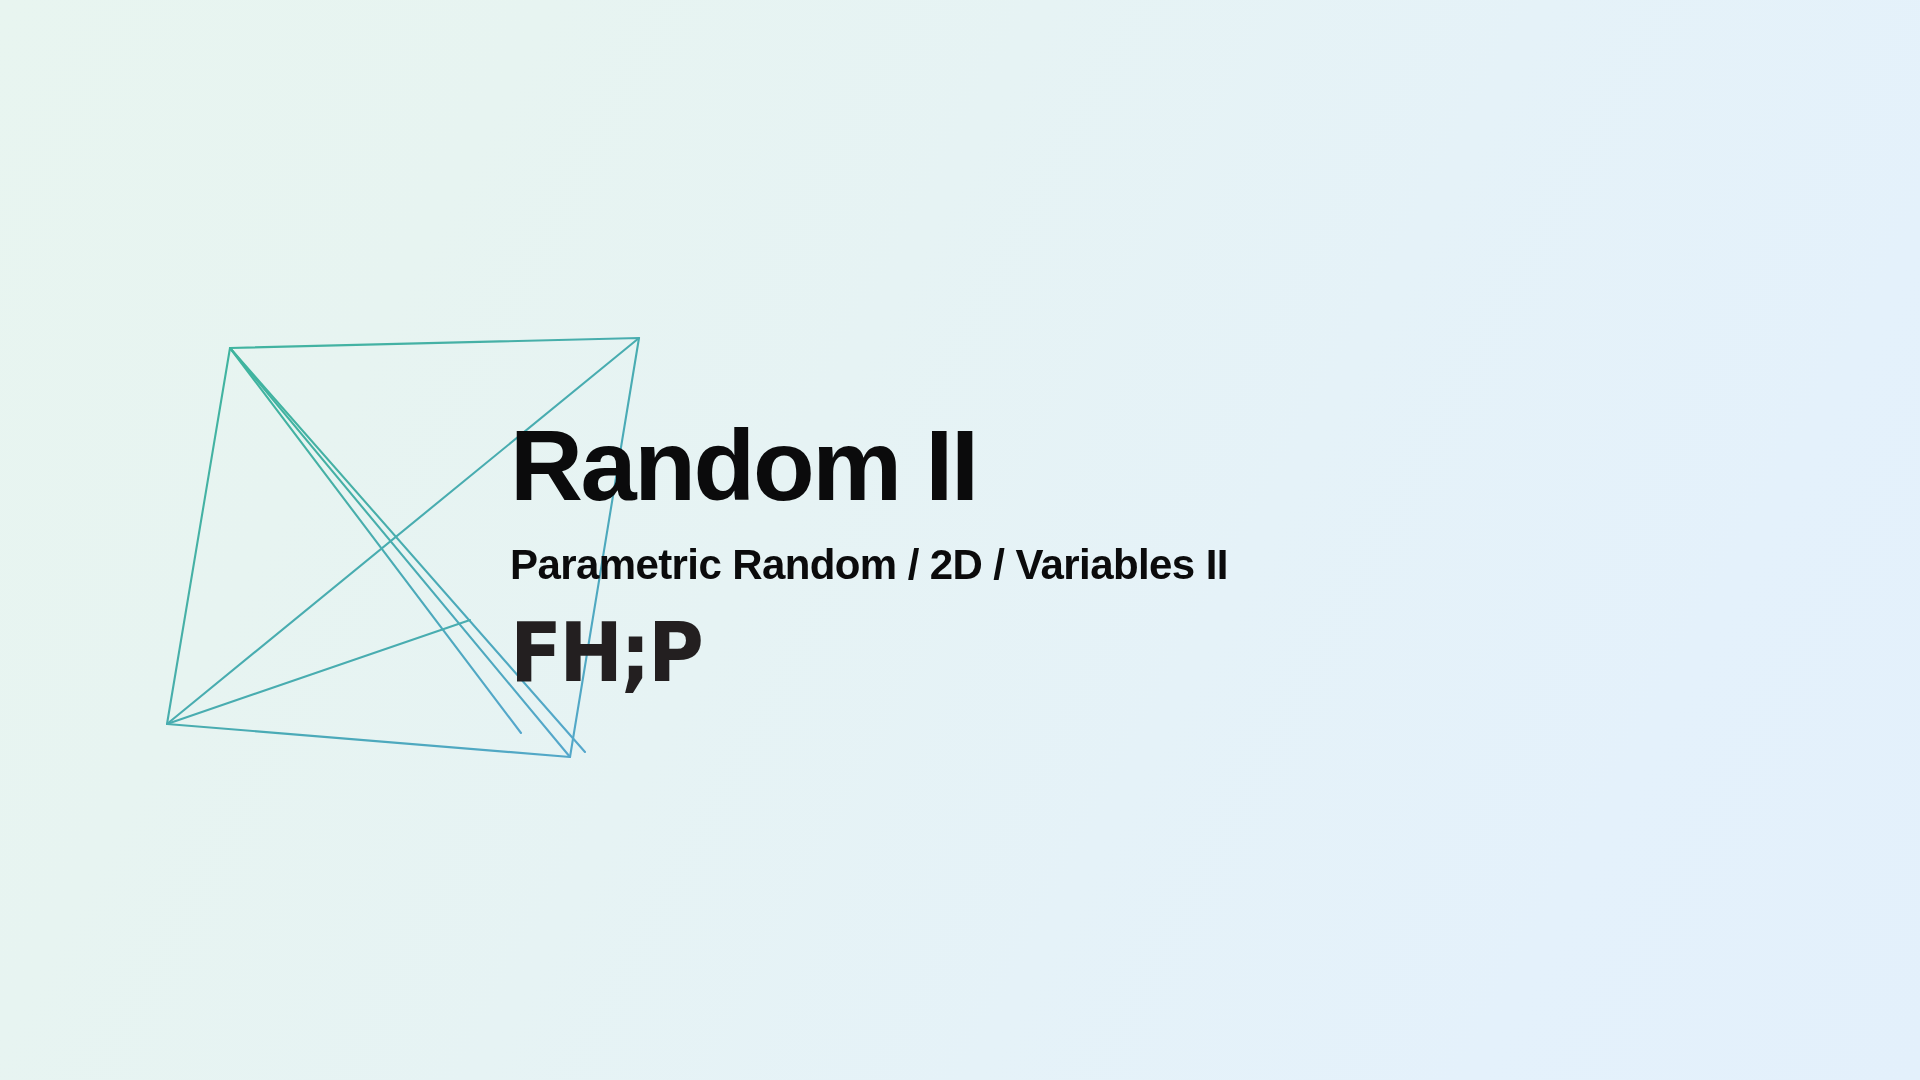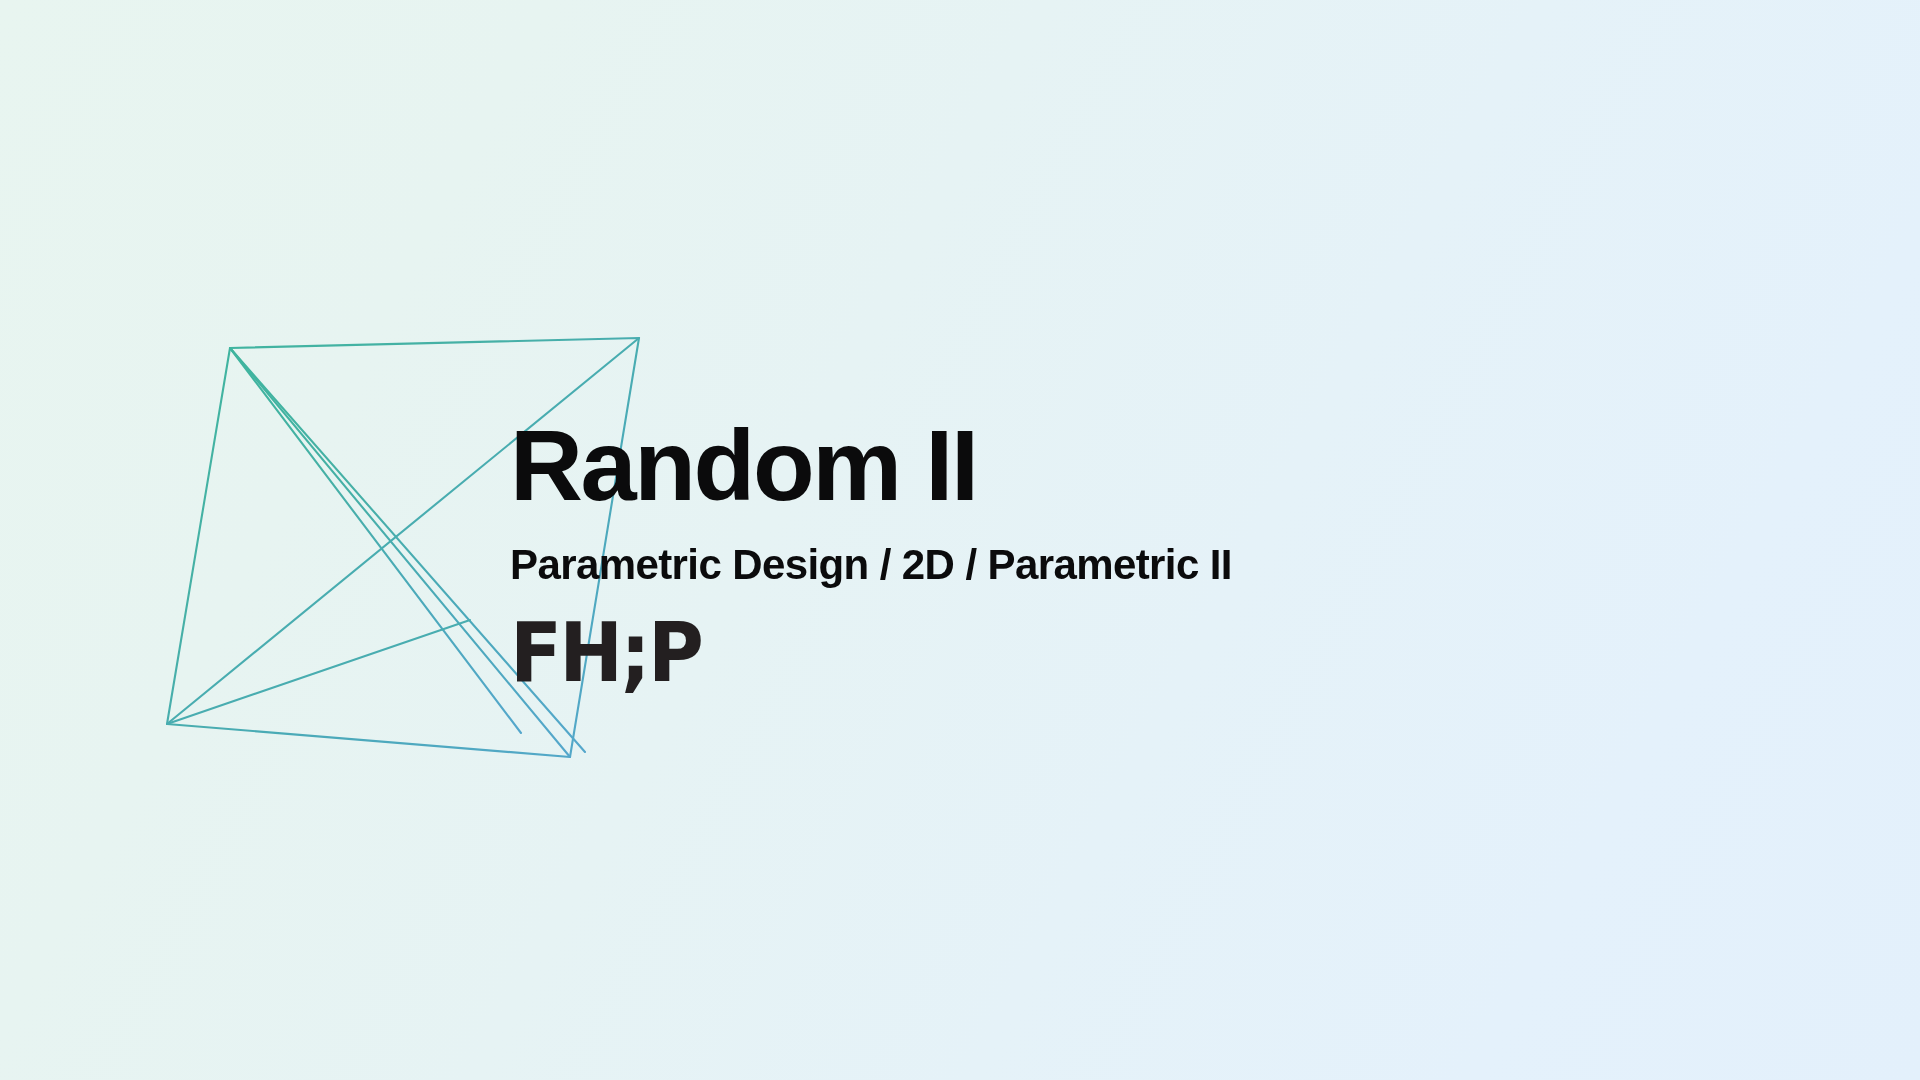--- a/index.html
+++ b/index.html
@@ -106,17 +106,17 @@
       <path d="M230,348 L570,757"></path>
       <path d="M639,338 L167,724"></path>
       <path d="M230,348 L585,752"></path>
       <path d="M230,348 L521,733"></path>
       <path d="M167,724 L470,620"></path>
     </g>
   </svg>
 
   <div id="text-block">
     <h1 id="page-title">Random II</h1>
-    <p id="page-subtitle">Parametric Design / 2D / Parametric II</p>
+    <p id="page-subtitle">Parametric Random / 2D / Variables II</p>
     <div id="brand-logo">FH;P</div>
   </div>
 
 </div>
 
 </body></html>

